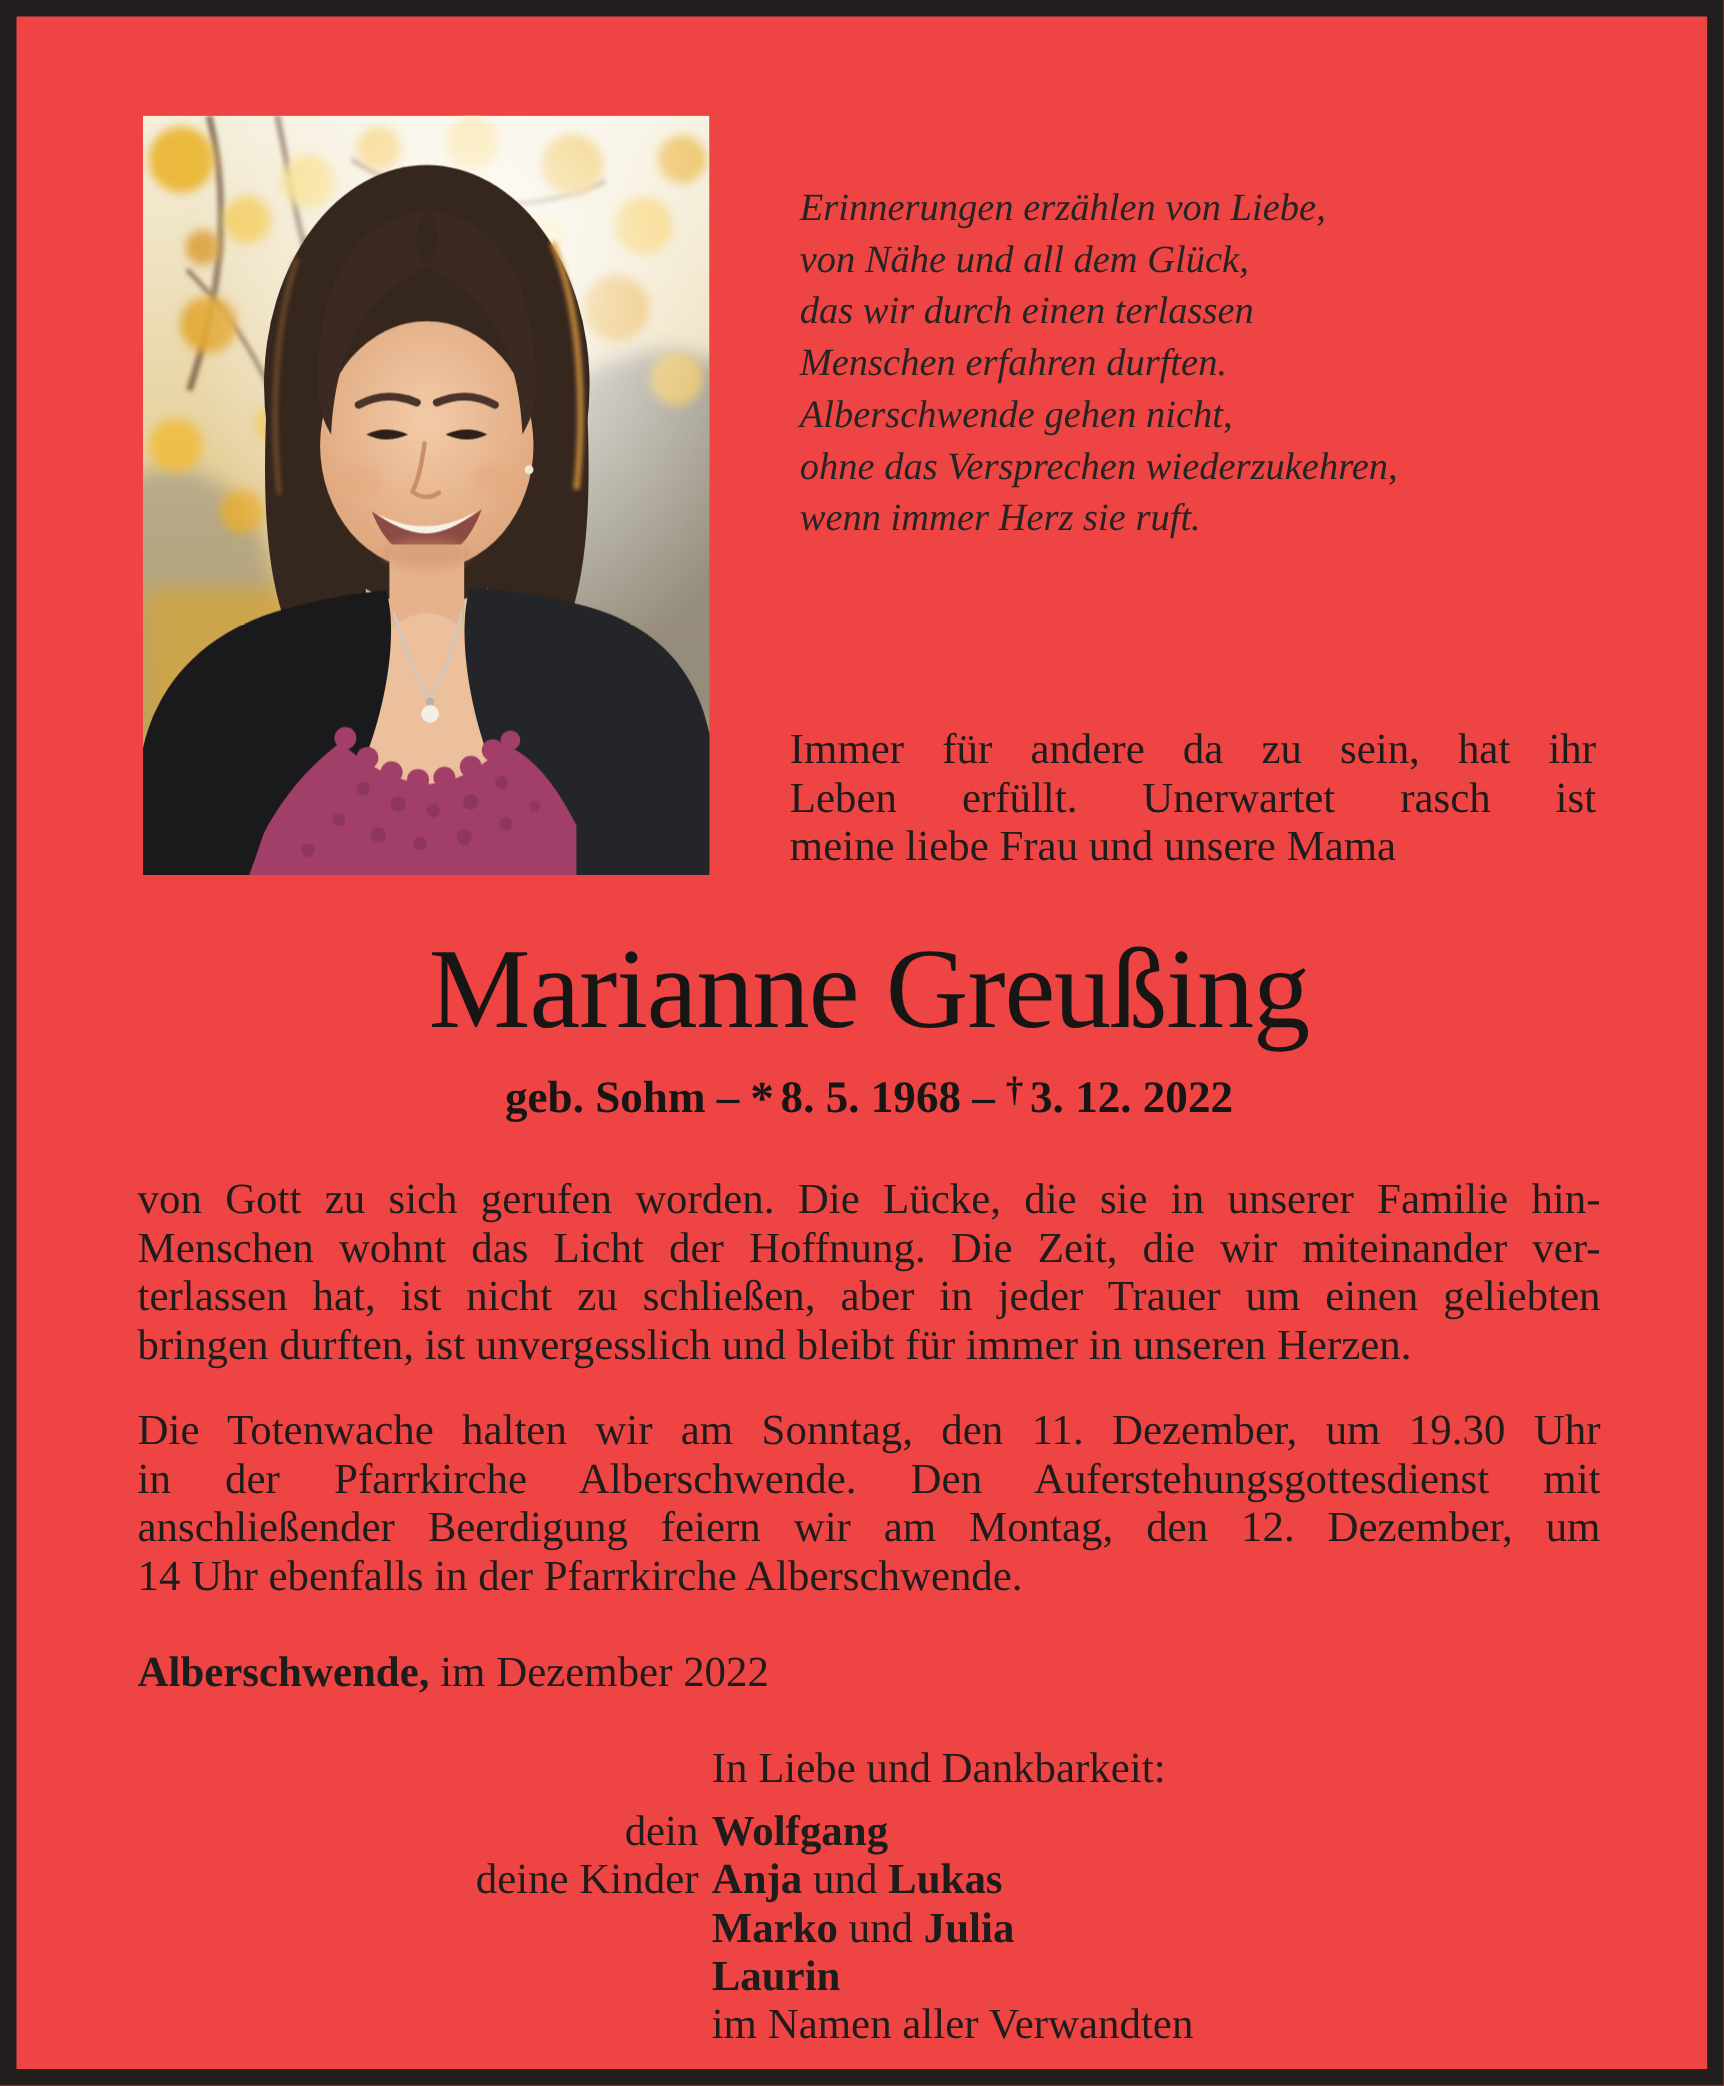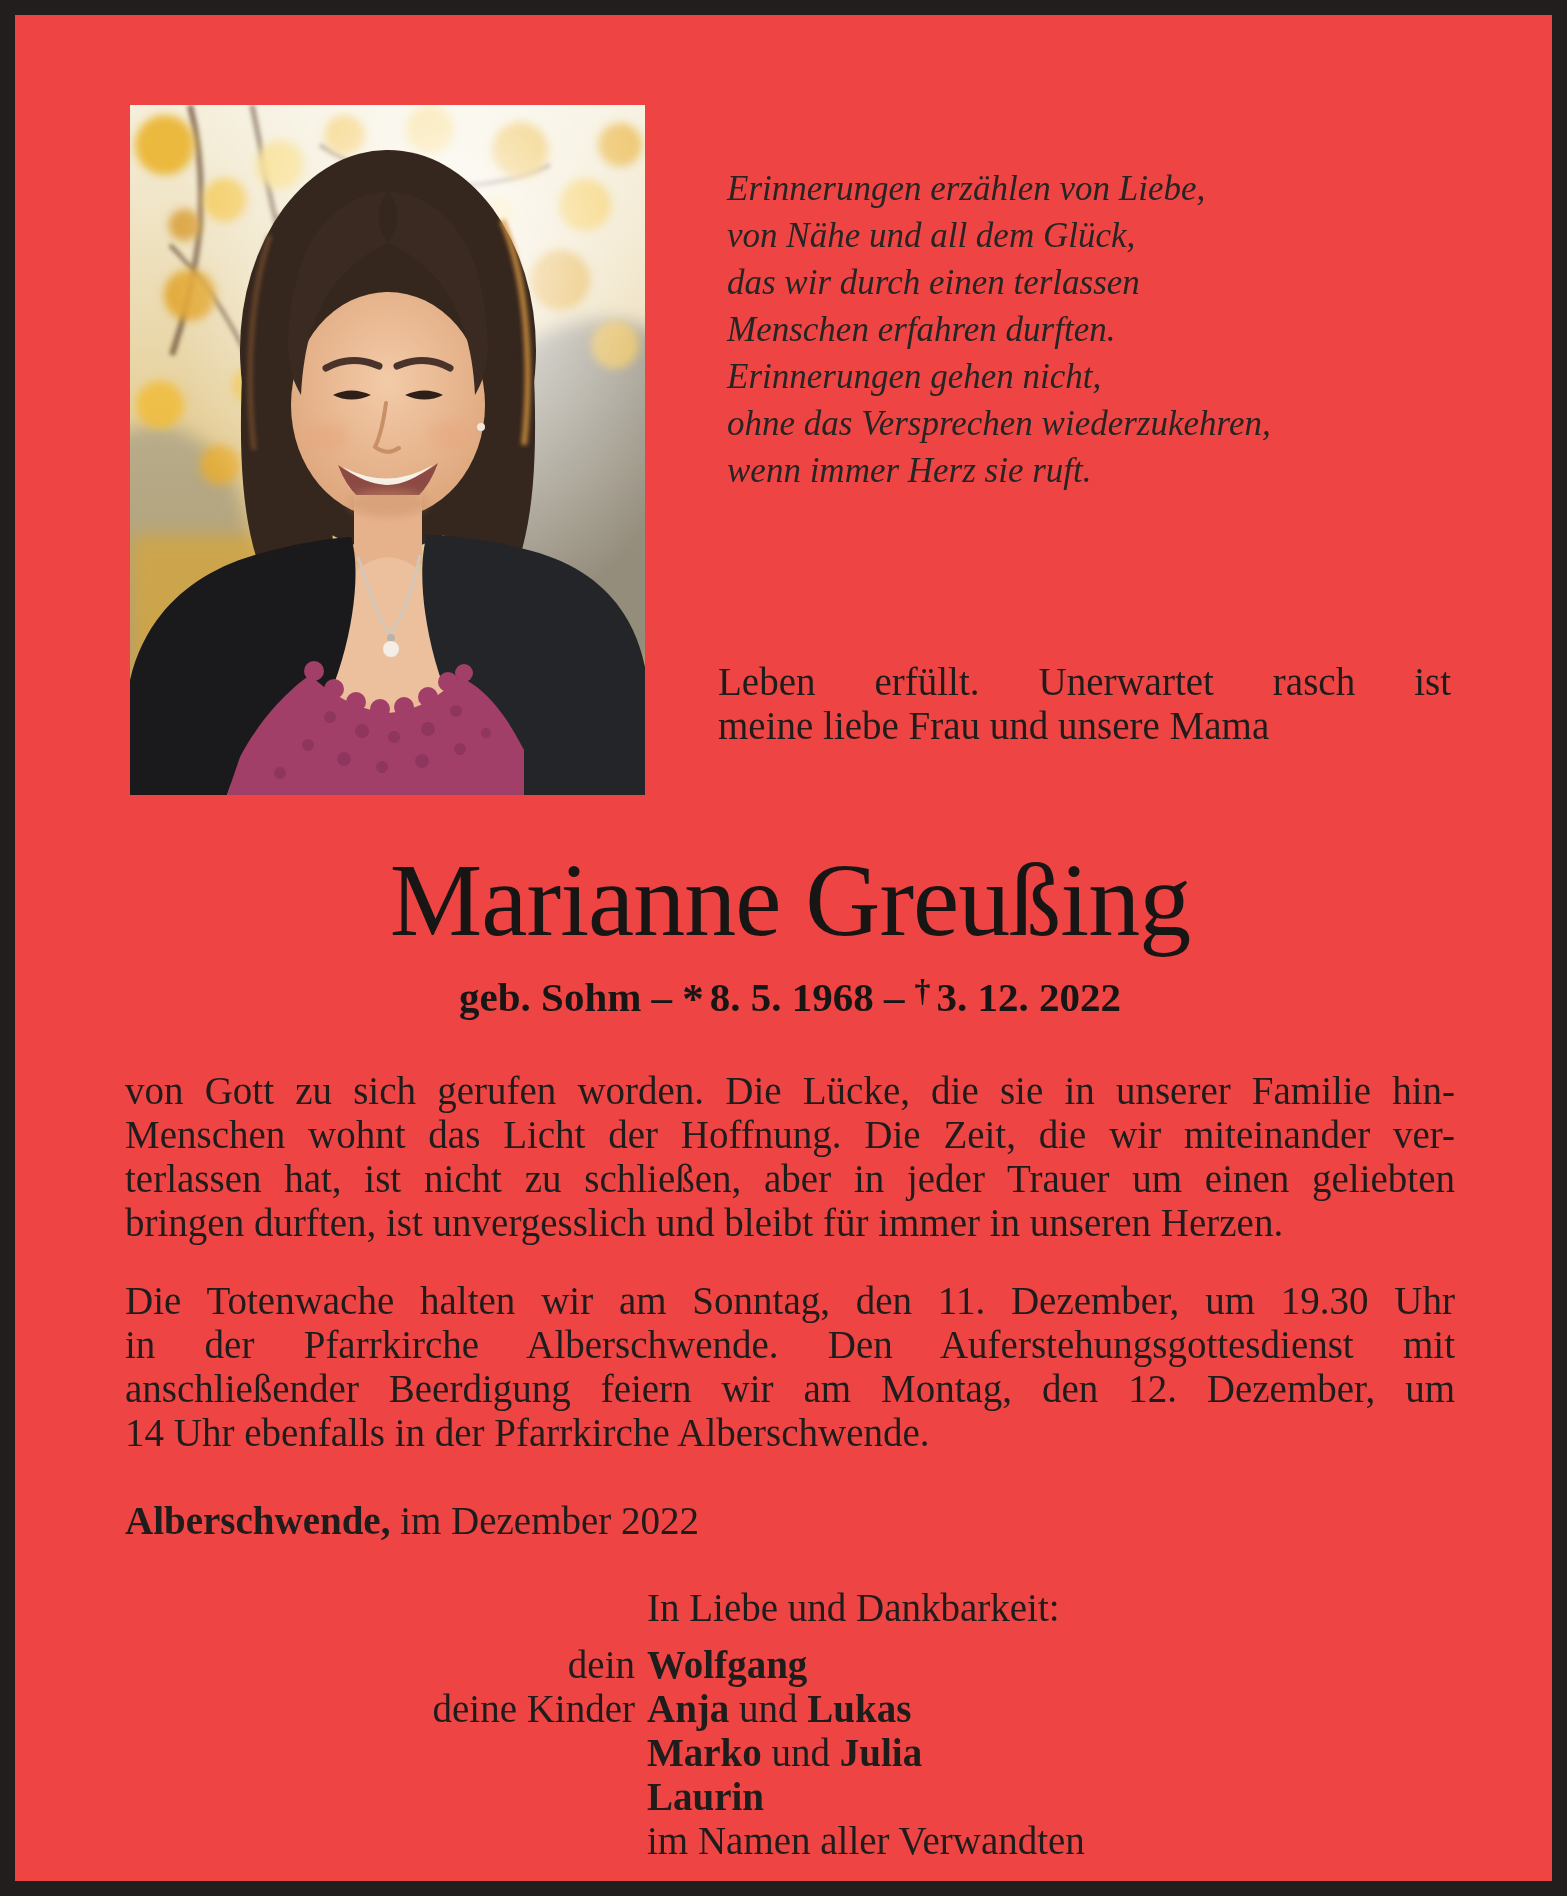--- a/index.html
+++ b/index.html
@@ -183,26 +183,27 @@
               <circle cx="150" cy="668" r="6"></circle>
           </g>
         </svg>
       </div>
 
       <div class="poem">
           <div>Erinnerungen erzählen von Liebe,</div>
           <div>von Nähe und all dem Glück,</div>
           <div>das wir durch einen terlassen</div>
           <div>Menschen erfahren durften.</div>
-          <div>Erinnerungen gehen nicht,</div>
+          <div>Alberschwende gehen nicht,</div>
           <div>ohne das Versprechen wiederzukehren,</div>
           <div>wenn immer Herz sie ruft.</div>
         </div>
 
       <div class="intro">
+          <div class="jline">Immer für andere da zu sein, hat ihr</div>
           <div class="jline">Leben erfüllt. Unerwartet rasch ist</div>
           <div>meine liebe Frau und unsere Mama</div>
         </div>
     </div>
 
     <div class="col">
 
       <div class="title">Marianne Greußing</div>
 
       <div class="subtitle">

